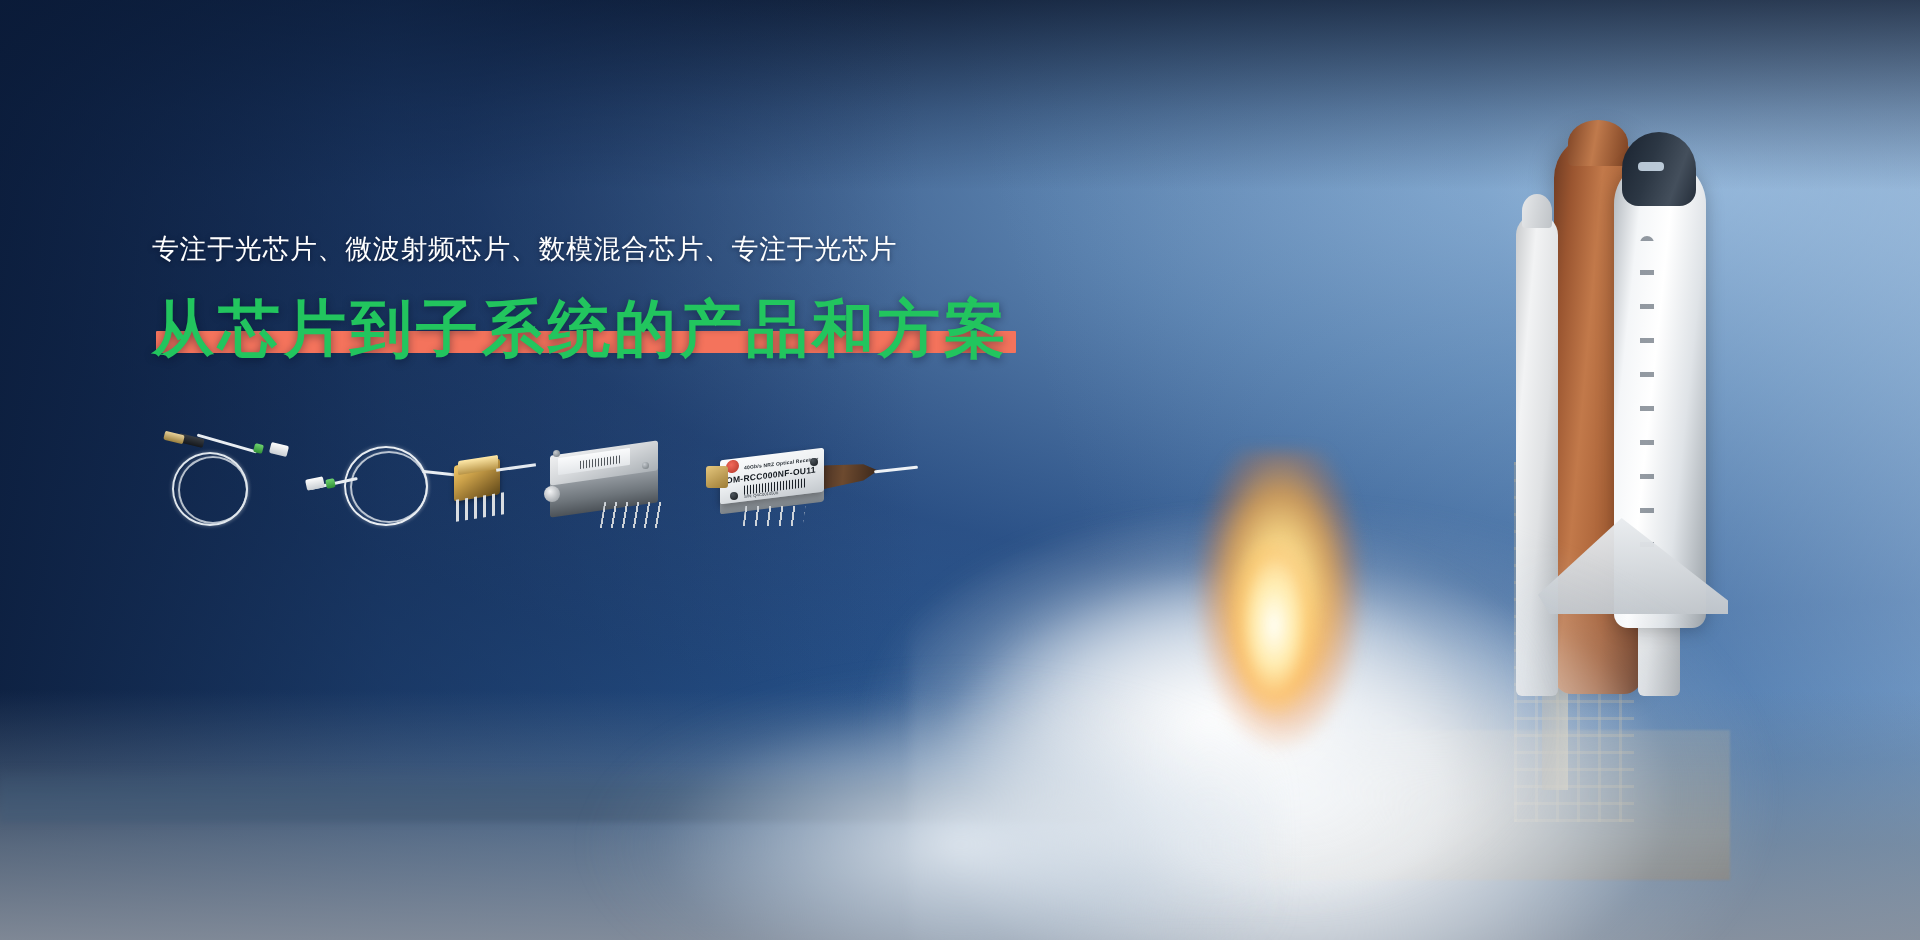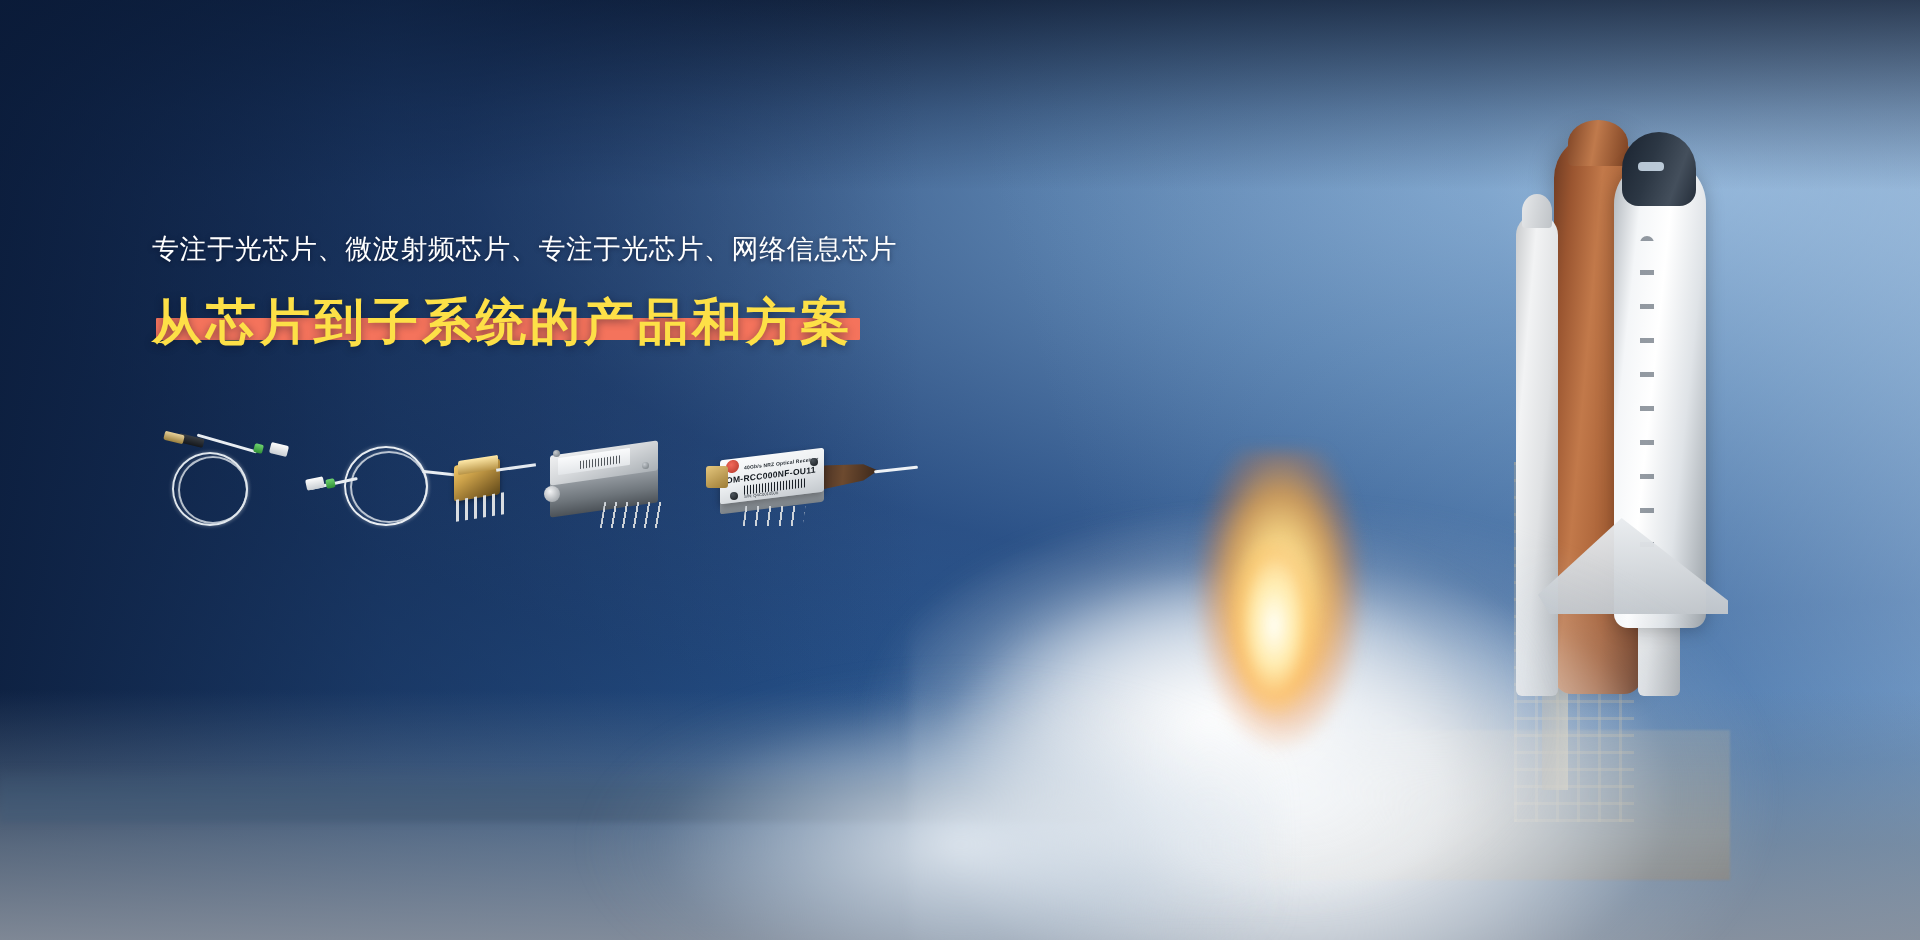--- a/index.html
+++ b/index.html
@@ -155,21 +155,21 @@
   .lede{
     color:#ffffff;font-size:27px;line-height:1.62;letter-spacing:.6px;
     text-shadow:0 1px 5px rgba(0,10,30,.55);font-weight:400;white-space:nowrap;
   }
   .headline-wrap{position:relative;display:inline-block;margin-top:22px;}
   .headline-bar{
     position:absolute;left:4px;right:-6px;bottom:10px;height:22px;
     background:#f4735c;border-radius:1px;
   }
   .headline{
-    position:relative;color:#fde047;font-size:50px;font-weight:700;
+    position:relative;color:#22c55e;font-size:62px;font-weight:700;
     letter-spacing:4px;line-height:1.12;white-space:nowrap;
     text-shadow:0 2px 9px rgba(0,12,34,.45);
   }
 
   
   .products{position:absolute;left:150px;top:430px;width:760px;height:110px;}
   .prod{position:absolute;}
 
   
   .p1{left:8px;top:0;width:150px;height:100px;}
@@ -338,21 +338,21 @@
   </div>
 
   <div class="glow-orange"></div>
   <div class="plume"></div>
   <div class="plume2"></div>
   <div class="smoke-left"></div>
   <div class="flame"></div>
   <div class="flame-core"></div>
 
   <div class="copy">
-    <div class="lede">专注于光芯片、微波射频芯片、专注于光芯片、网络信息芯片</div>
+    <div class="lede">专注于光芯片、微波射频芯片、数模混合芯片、专注于光芯片</div>
     <div class="headline-wrap">
       <div class="headline-bar"></div>
       <div class="headline">从芯片到子系统的产品和方案</div>
     </div>
   </div>
 
   <div class="products">
 
     <div class="prod p1">
       <div class="loop"></div>

